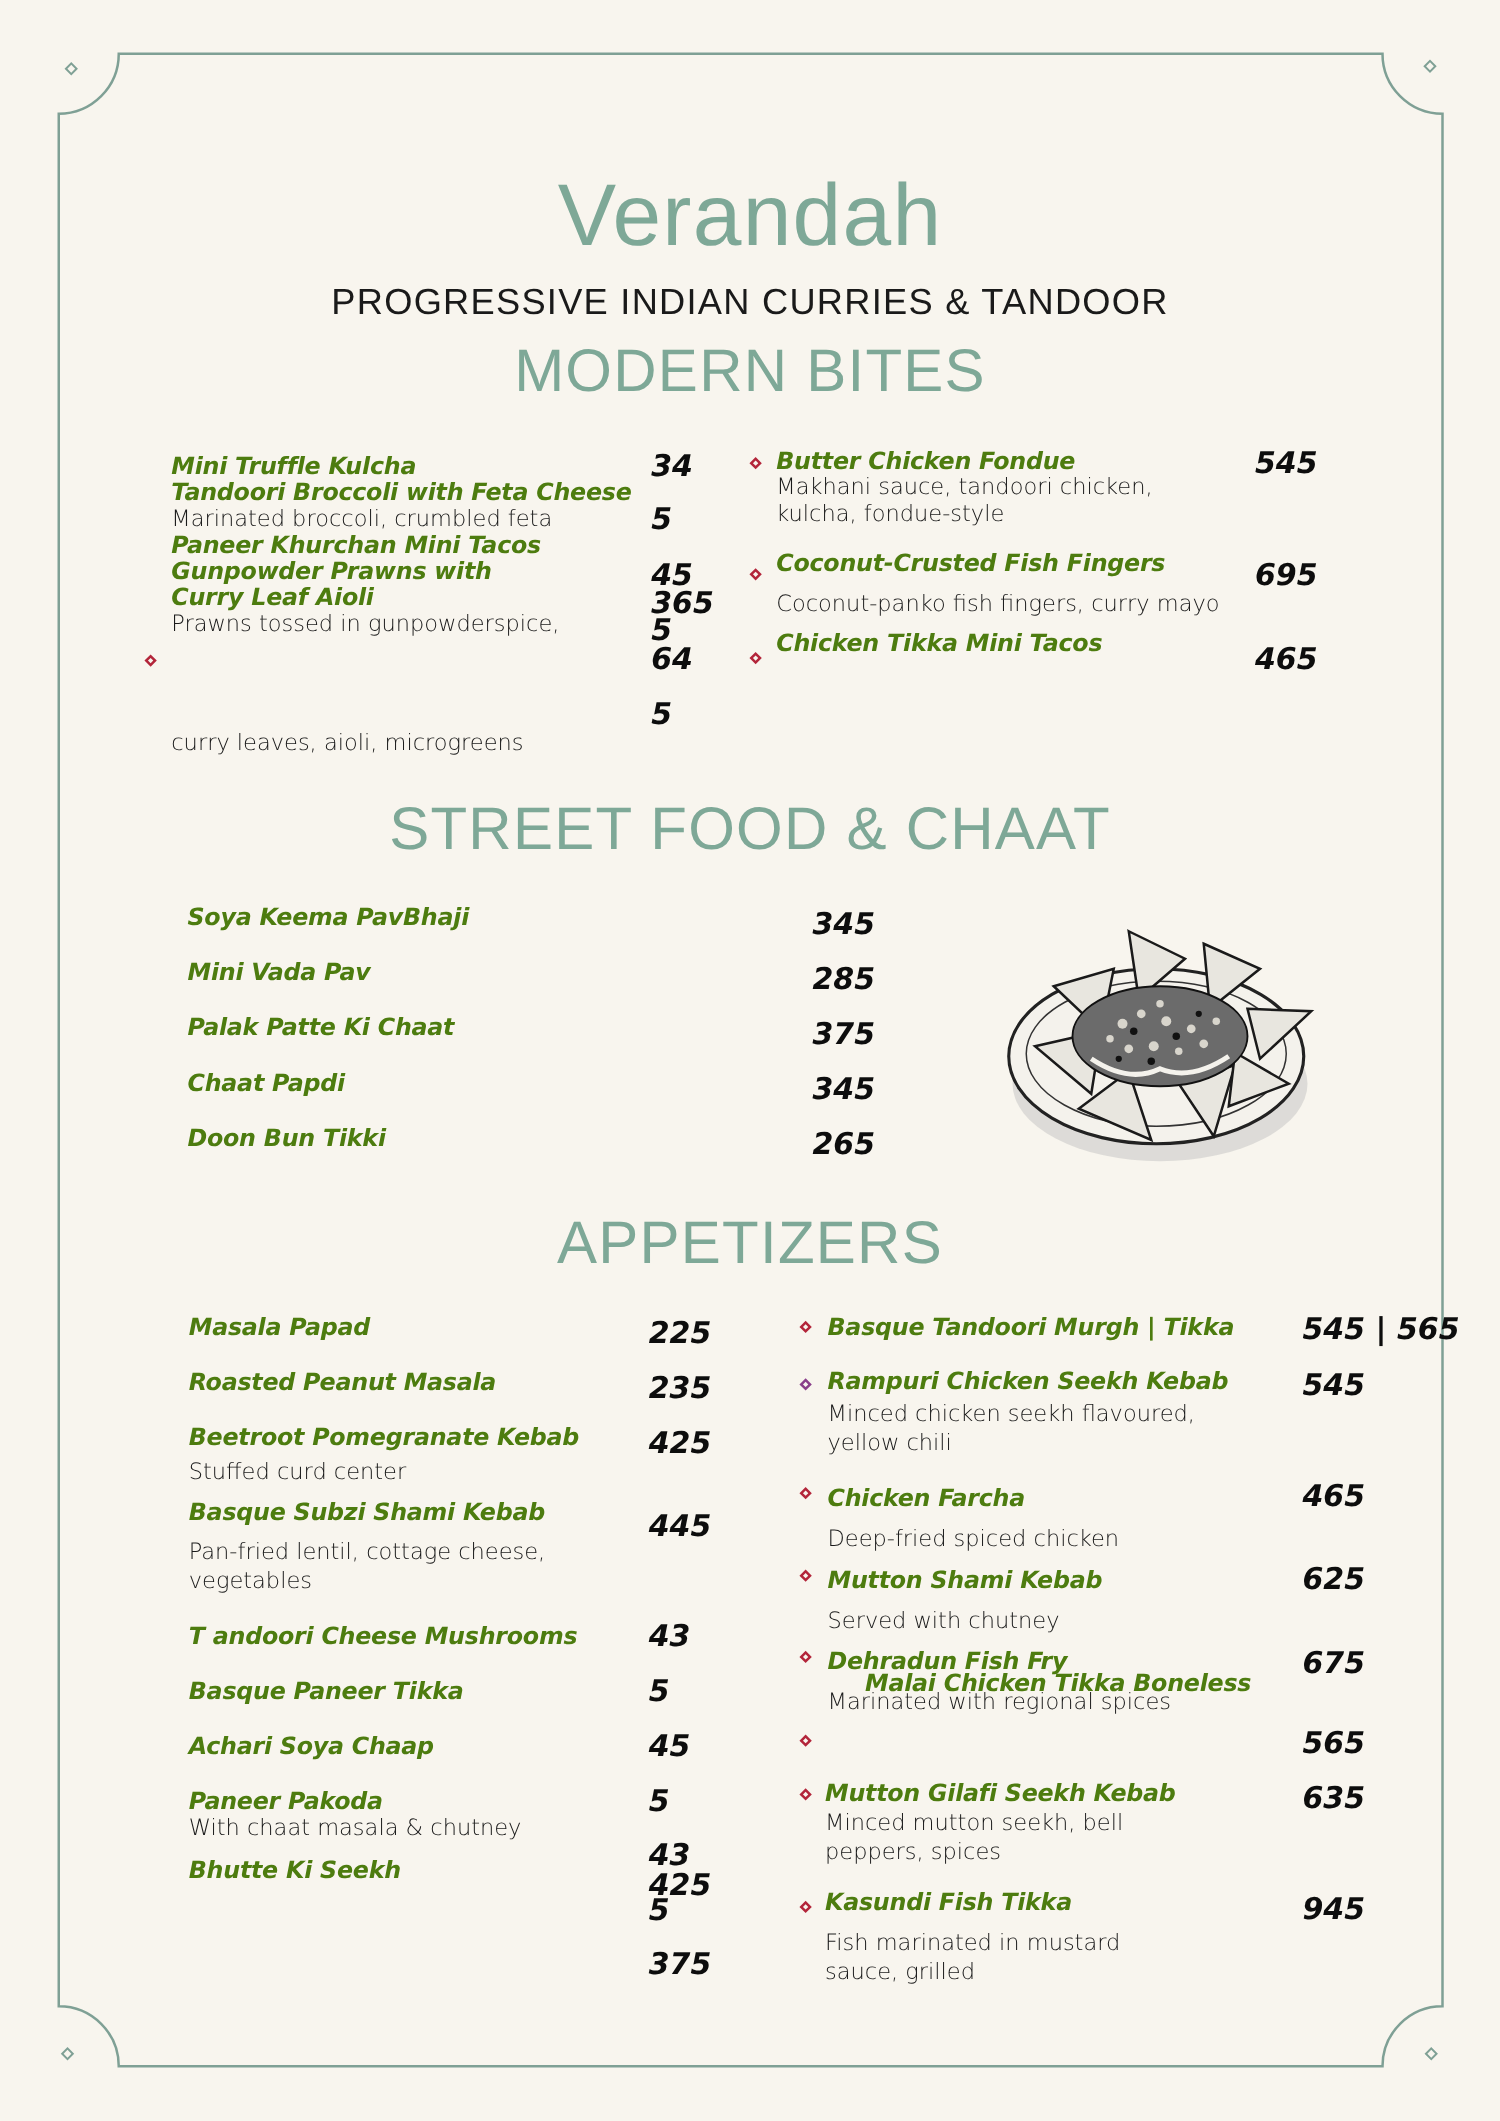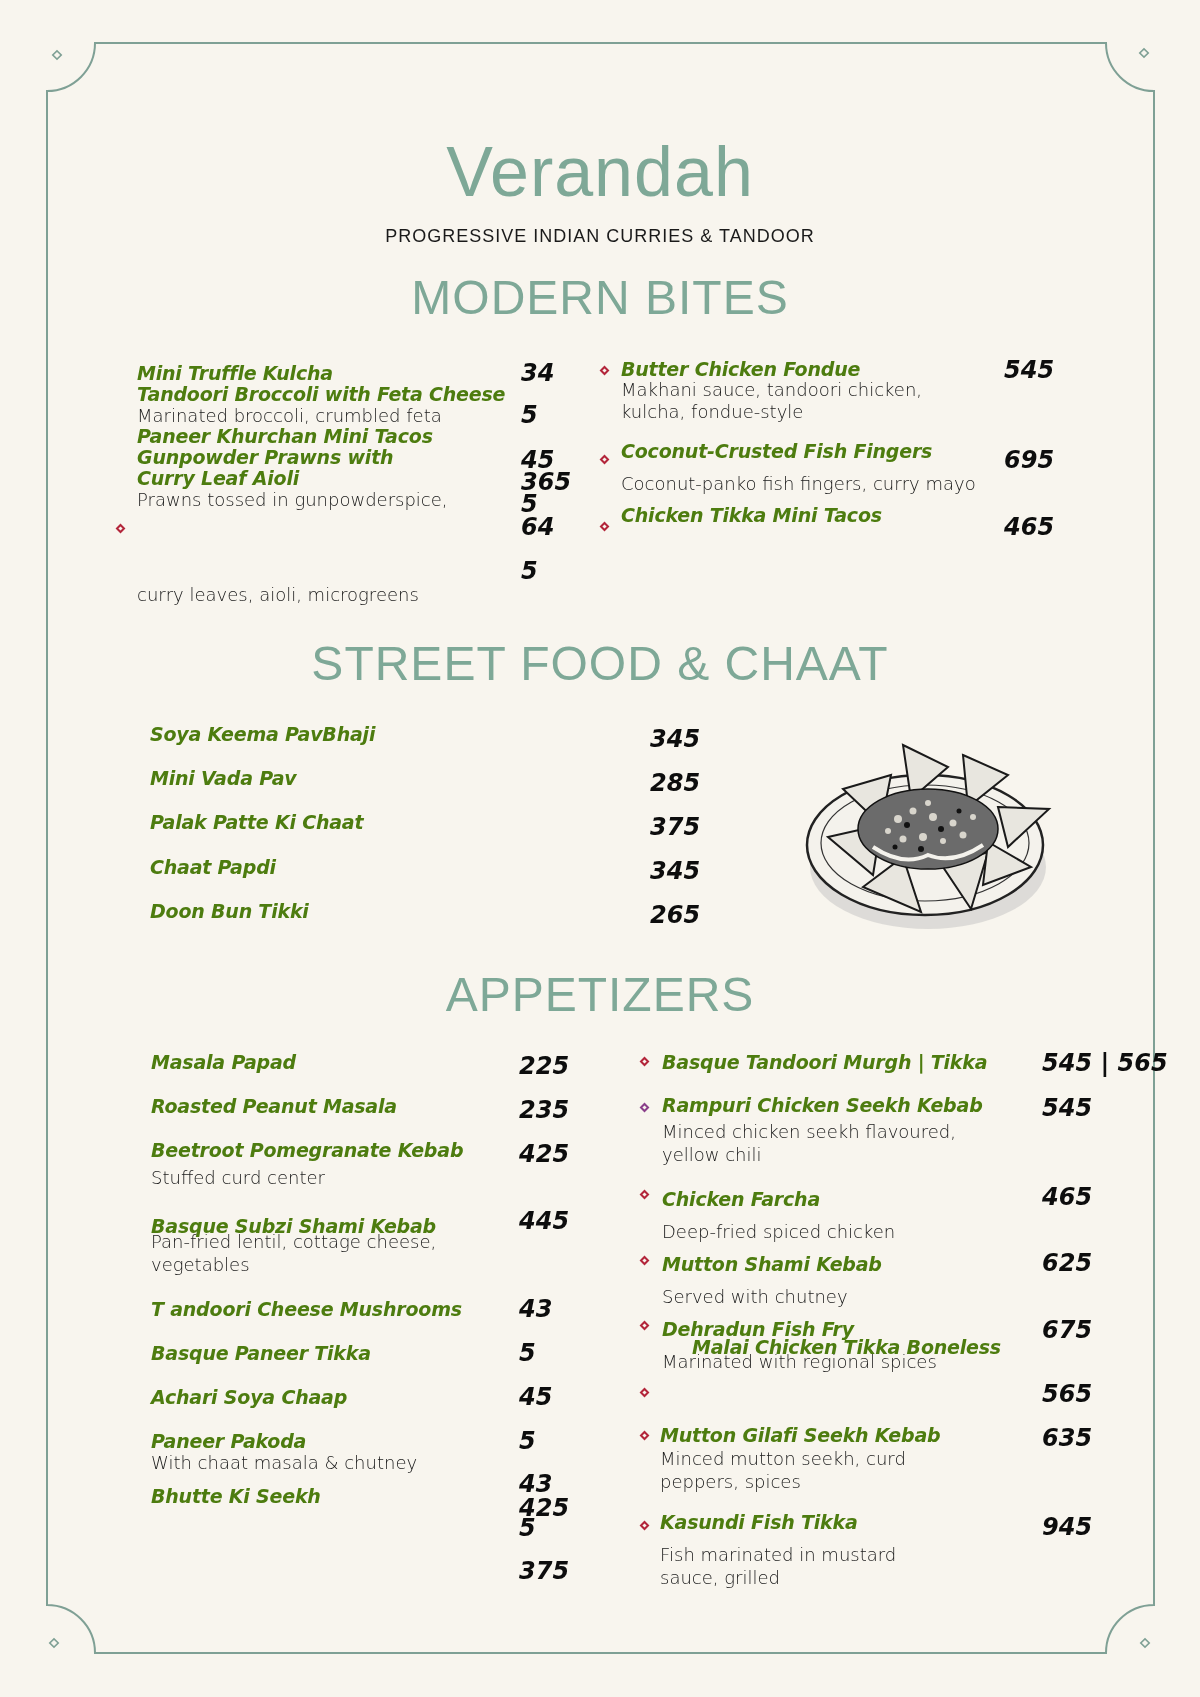--- a/index.html
+++ b/index.html
@@ -14,21 +14,21 @@
   .frame { position: absolute; left: 0; top: 0; width: 1200px; height: 1697px; pointer-events: none; }
   .abs { position: absolute; }
 
   .brand {
     position: absolute; left: 0; width: 1200px; top: 132px; text-align: center;
     font-family: "Liberation Sans", sans-serif; font-size: 70px; color: #7ea897;
     letter-spacing: 1px; font-weight: 400;
   }
   .tagline {
     position: absolute; left: 0; width: 1200px; top: 226px; text-align: center;
-    font-family: "Liberation Sans", sans-serif; font-size: 18px; color: #1a1a1a; letter-spacing: 1px;
+    font-family: "Liberation Sans", sans-serif; font-size: 29px; color: #1a1a1a; letter-spacing: 1px;
   }
   .section-title {
     position: absolute; left: 0; width: 1200px; text-align: center;
     font-family: "Liberation Sans", sans-serif; font-size: 48px; color: #7ea897; letter-spacing: 1px;
   }
 
   .name {
     font-family: "DejaVu Sans", sans-serif; font-weight: bold; font-style: italic;
     font-size: 19px; color: #4d7c0f; white-space: nowrap; line-height: 21px; letter-spacing: -0.2px;
   }
@@ -160,21 +160,21 @@
   <div class="abs name" style="left:151px;top:1052px;">Masala Papad</div>
   <div class="abs price" style="left:519px;top:1056px;">225</div>
 
   <div class="abs name" style="left:151px;top:1096px;">Roasted Peanut Masala</div>
   <div class="abs price" style="left:519px;top:1100px;">235</div>
 
   <div class="abs name" style="left:151px;top:1140px;">Beetroot Pomegranate Kebab</div>
   <div class="abs price" style="left:519px;top:1144px;">425</div>
   <div class="abs desc" style="left:151px;top:1166px;">Stuffed curd center</div>
 
-  <div class="abs name" style="left:151px;top:1200px;margin-top:16px;">Basque Subzi Shami Kebab</div>
+  <div class="abs name" style="left:151px;top:1200px;">Basque Subzi Shami Kebab</div>
   <div class="abs price" style="left:519px;top:1211px;">445</div>
   <div class="abs desc" style="left:151px;top:1230px;">Pan-fried lentil, cottage cheese,</div>
   <div class="abs desc" style="left:151px;top:1253px;">vegetables</div>
 
   <div class="abs name" style="left:151px;top:1299px;">T andoori Cheese Mushrooms</div>
   <div class="abs price" style="left:519px;top:1299px;">43</div>
 
   <div class="abs name" style="left:151px;top:1343px;">Basque Paneer Tikka</div>
   <div class="abs price" style="left:519px;top:1343px;">5</div>
 
@@ -218,21 +218,21 @@
   <div class="abs price" style="left:1042px;top:1320px;">675</div>
   <div class="abs desc" style="left:662px;top:1350px;">Marinated with regional spices</div>
 
   <span class="bullet" style="left:641px;top:1389px;"></span>
   <div class="abs name" style="left:660px;top:1337px;margin-left:32px;">Malai Chicken Tikka Boneless</div>
   <div class="abs price" style="left:1042px;top:1384px;">565</div>
 
   <span class="bullet" style="left:641px;top:1432px;"></span>
   <div class="abs name" style="left:660px;top:1425px;">Mutton Gilafi Seekh Kebab</div>
   <div class="abs price" style="left:1042px;top:1428px;">635</div>
-  <div class="abs desc" style="left:660px;top:1447px;">Minced mutton seekh, curd</div>
+  <div class="abs desc" style="left:660px;top:1447px;">Minced mutton seekh, bell</div>
   <div class="abs desc" style="left:660px;top:1470px;">peppers, spices</div>
 
   <span class="bullet" style="left:641px;top:1522px;"></span>
   <div class="abs name" style="left:660px;top:1512px;">Kasundi Fish Tikka</div>
   <div class="abs price" style="left:1042px;top:1517px;">945</div>
   <div class="abs desc" style="left:660px;top:1543px;">Fish marinated in mustard</div>
   <div class="abs desc" style="left:660px;top:1566px;">sauce, grilled</div>
 </div>
 
 </body></html>

